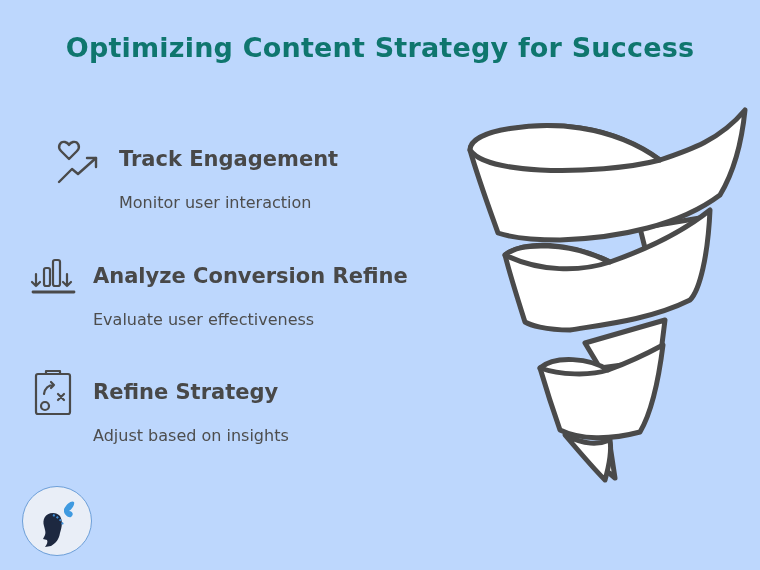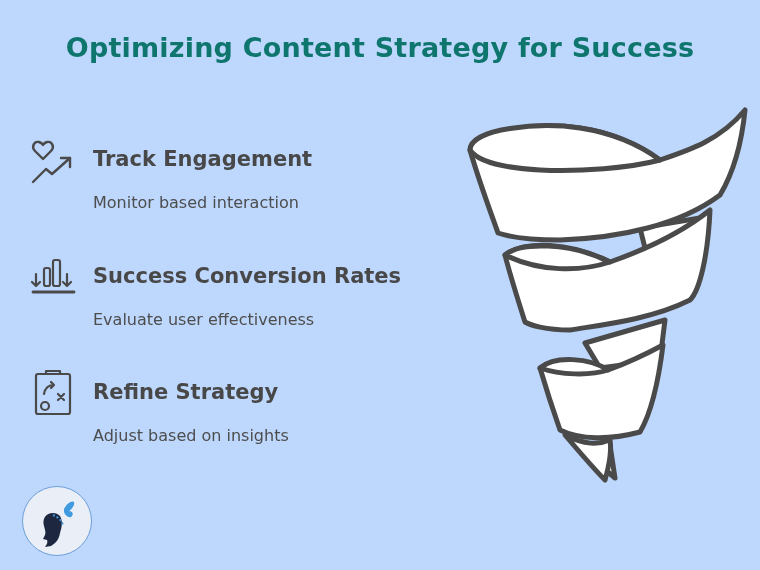--- a/index.html
+++ b/index.html
@@ -30,43 +30,43 @@
     border-radius: 50%; background: #e9eef7; border: 1.5px solid #6d9fd8;
     box-sizing: border-box; overflow: hidden;
   }
   .funnel { position: absolute; left: 455px; top: 100px; width: 305px; height: 390px; }
 </style>
 </head>
 <body>
 
 <div class="title">Optimizing Content Strategy for Success</div>
 
-<div class="item" style="top:135px;">
+<div class="item" style="top:135px;margin-left:26px;">
   <span class="icon" style="top:2px;">
     <svg width="50" height="50" viewBox="0 0 50 50" fill="none" stroke="#4a4a4a" stroke-width="2.4" stroke-linecap="round" stroke-linejoin="round">
       <path d="M13 22 L5 14 C1 10 4 4 9 5 C11 5.5 12.5 7 13 8 C13.5 7 15 5.5 17 5 C22 4 25 10 21 14 Z"></path>
       <path d="M3 45 L16 32 L22 37 L40 21"></path>
       <path d="M31 21 L40 21 L40 30"></path>
     </svg>
   </span>
   <div class="heading" style="top:12px;">Track Engagement</div>
-  <div class="desc" style="top:58px;">Monitor based interaction</div>
+  <div class="desc" style="top:58px;">Monitor user interaction</div>
 </div>
 
 <div class="item" style="top:252px;">
   <span class="icon" style="top:2px;">
     <svg width="50" height="50" viewBox="0 0 50 50" fill="none" stroke="#4a4a4a" stroke-width="2.2" stroke-linecap="round" stroke-linejoin="round">
       <path d="M6 20 L6 32 M2 28 L6 32 L10 28"></path>
       <rect x="14" y="14" width="6" height="18" rx="2"></rect>
       <rect x="23" y="6" width="7" height="26" rx="2"></rect>
       <path d="M37 20 L37 32 M33 28 L37 32 L41 28"></path>
       <path d="M3 38 L44 38" stroke-width="2.8"></path>
     </svg>
   </span>
-  <div class="heading" style="top:12px;">Success Conversion Rates</div>
+  <div class="heading" style="top:12px;">Analyze Conversion Refine</div>
   <div class="desc" style="top:58px;">Evaluate user effectiveness</div>
 </div>
 
 <div class="item" style="top:368px;">
   <span class="icon" style="top:0px;">
     <svg width="50" height="50" viewBox="0 0 50 50" fill="none" stroke="#4a4a4a" stroke-width="2.2" stroke-linecap="round" stroke-linejoin="round">
       <rect x="6" y="6" width="34" height="40" rx="2"></rect>
       <path d="M16 6 L16 3 L30 3 L30 6"></path>
       <path d="M14 26 C15 20 19 17 24 17 M21 14 L24 17 L21 20"></path>
       <path d="M28 26 L34 32 M34 26 L28 32"></path>

